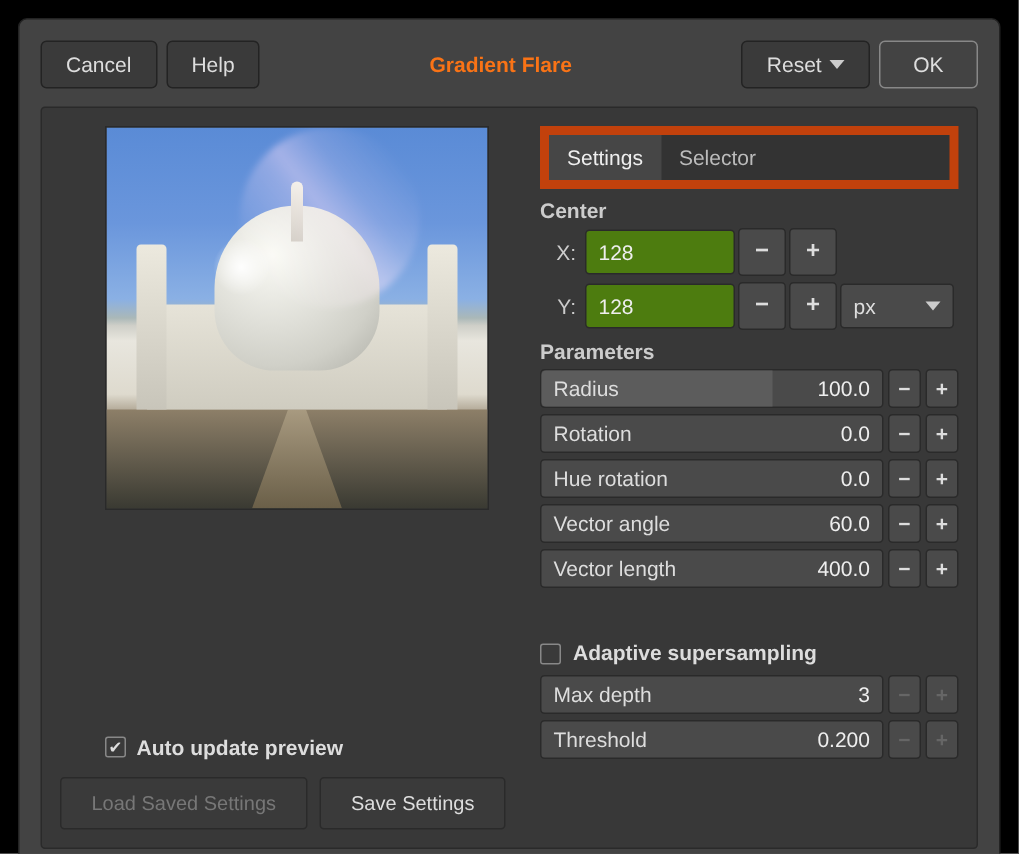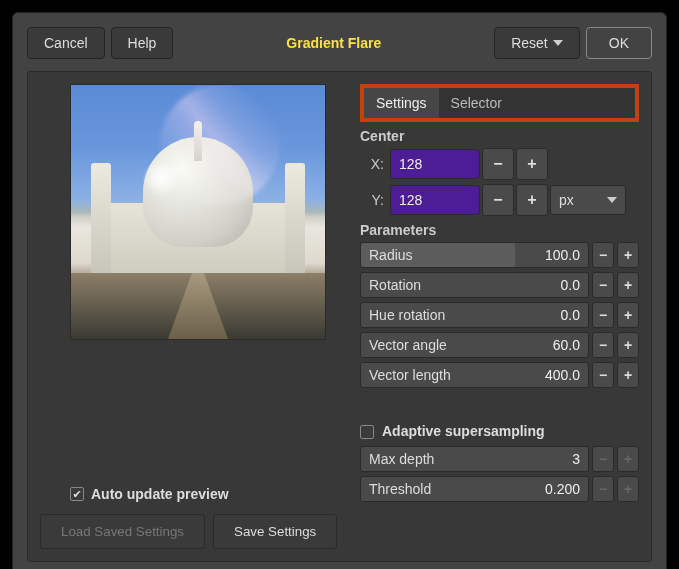--- a/index.html
+++ b/index.html
@@ -33,21 +33,21 @@
     color: #ddd;
     padding: 7px 16px;
     font-size: 14px;
     cursor: pointer;
     text-align: right;
   }
   .title {
     flex: 1;
     text-align: center;
     font-weight: bold;
-    color: #fde047;
+    color: #f97316;
   }
   .btn.reset {
     display: flex;
     align-items: center;
     gap: 5px;
   }
   .btn.ok {
     background: transparent;
     border: 1px solid #888;
     padding: 7px 22px;
@@ -173,21 +173,21 @@
   .bold { font-weight: bold; }
   .settings-col {
     flex: 1;
     display: flex;
     flex-direction: column;
     gap: 4px;
   }
   .tabs {
     display: flex;
     background: #333;
-    border: 4px solid #c2410c;
+    border: 6px solid #c2410c;
   }
   .tab {
     padding: 7px 12px;
     color: #bbb;
     cursor: pointer;
   }
   .tab.active {
     background: #464646;
     color: #eee;
   }
@@ -201,26 +201,26 @@
     align-items: center;
     gap: 2px;
   }
   .row-label {
     width: 28px;
     text-align: right;
     color: #ccc;
     padding-right: 4px;
   }
   .numbox {
-    background: #4c1d95;
+    background: #4d7c0f;
     border: 1px solid #2a2a2a;
     border-radius: 3px;
     padding: 6px 8px;
     color: #eee;
-    width: 90px;
+    width: 100px;
   }
   .stepbtn {
     width: 32px; height: 32px;
     background: #4a4a4a;
     border: 1px solid #2a2a2a;
     border-radius: 3px;
     color: #ddd;
     display: flex;
     align-items: center;
     justify-content: center;

